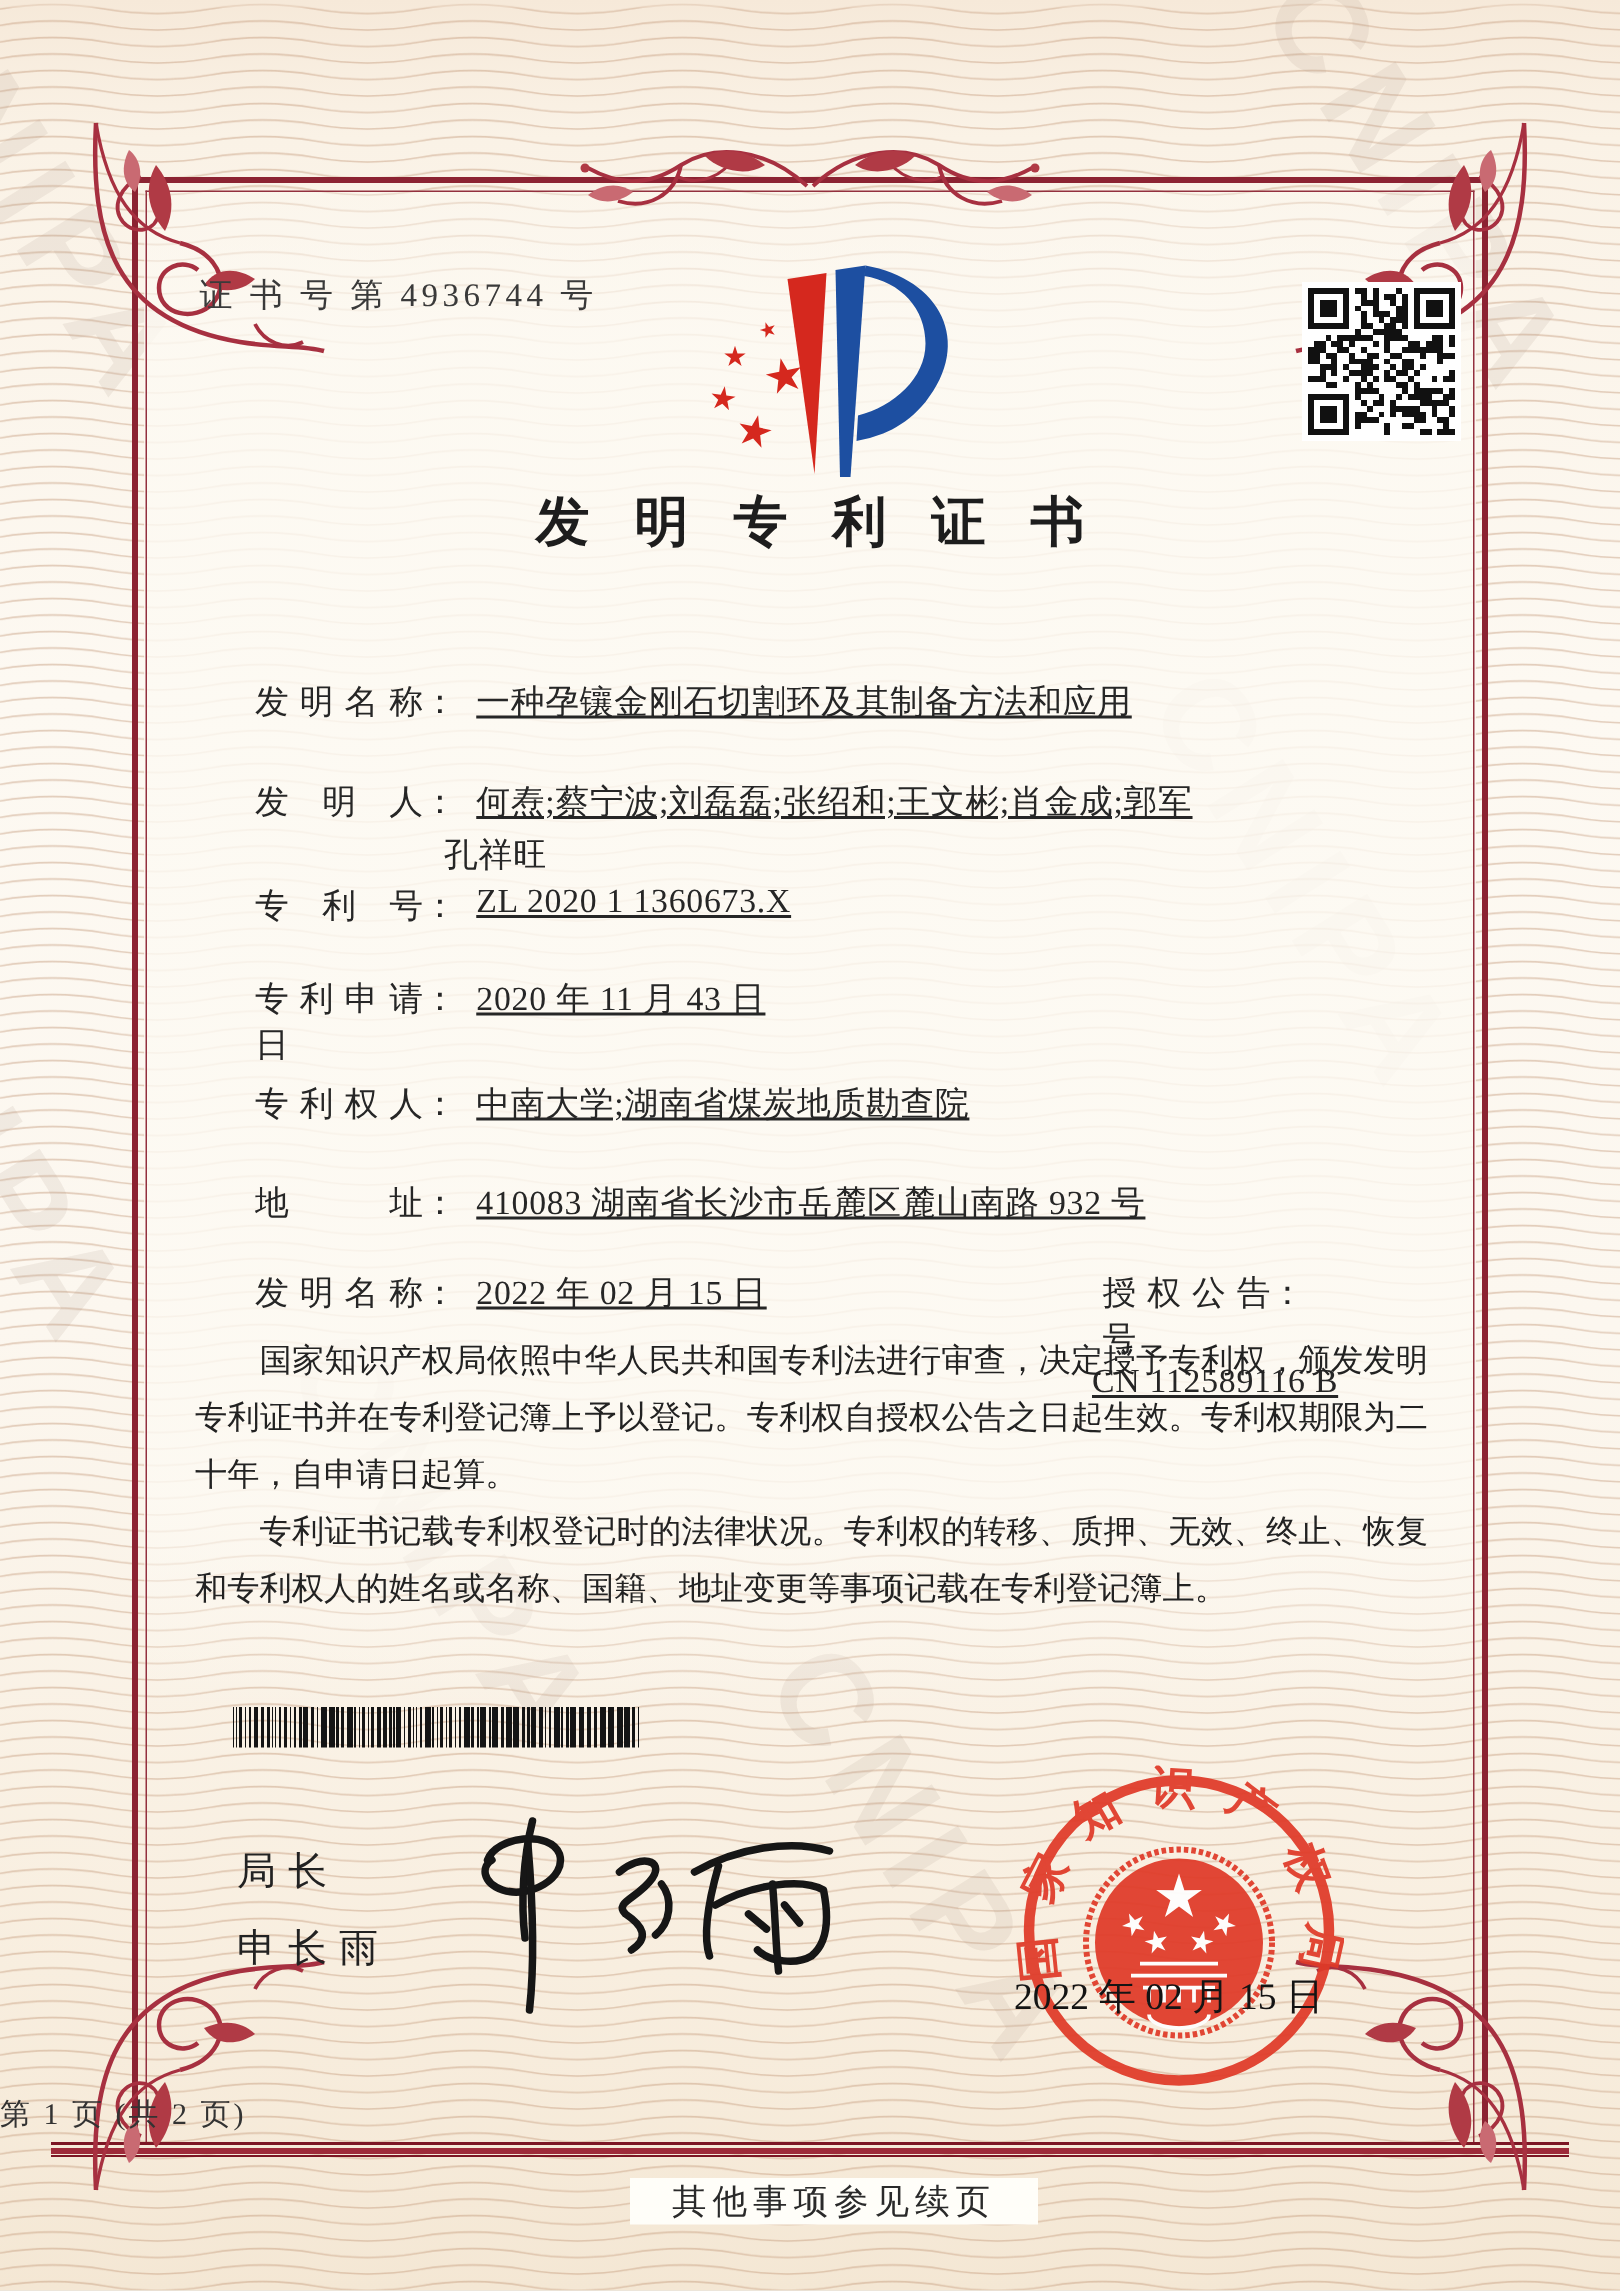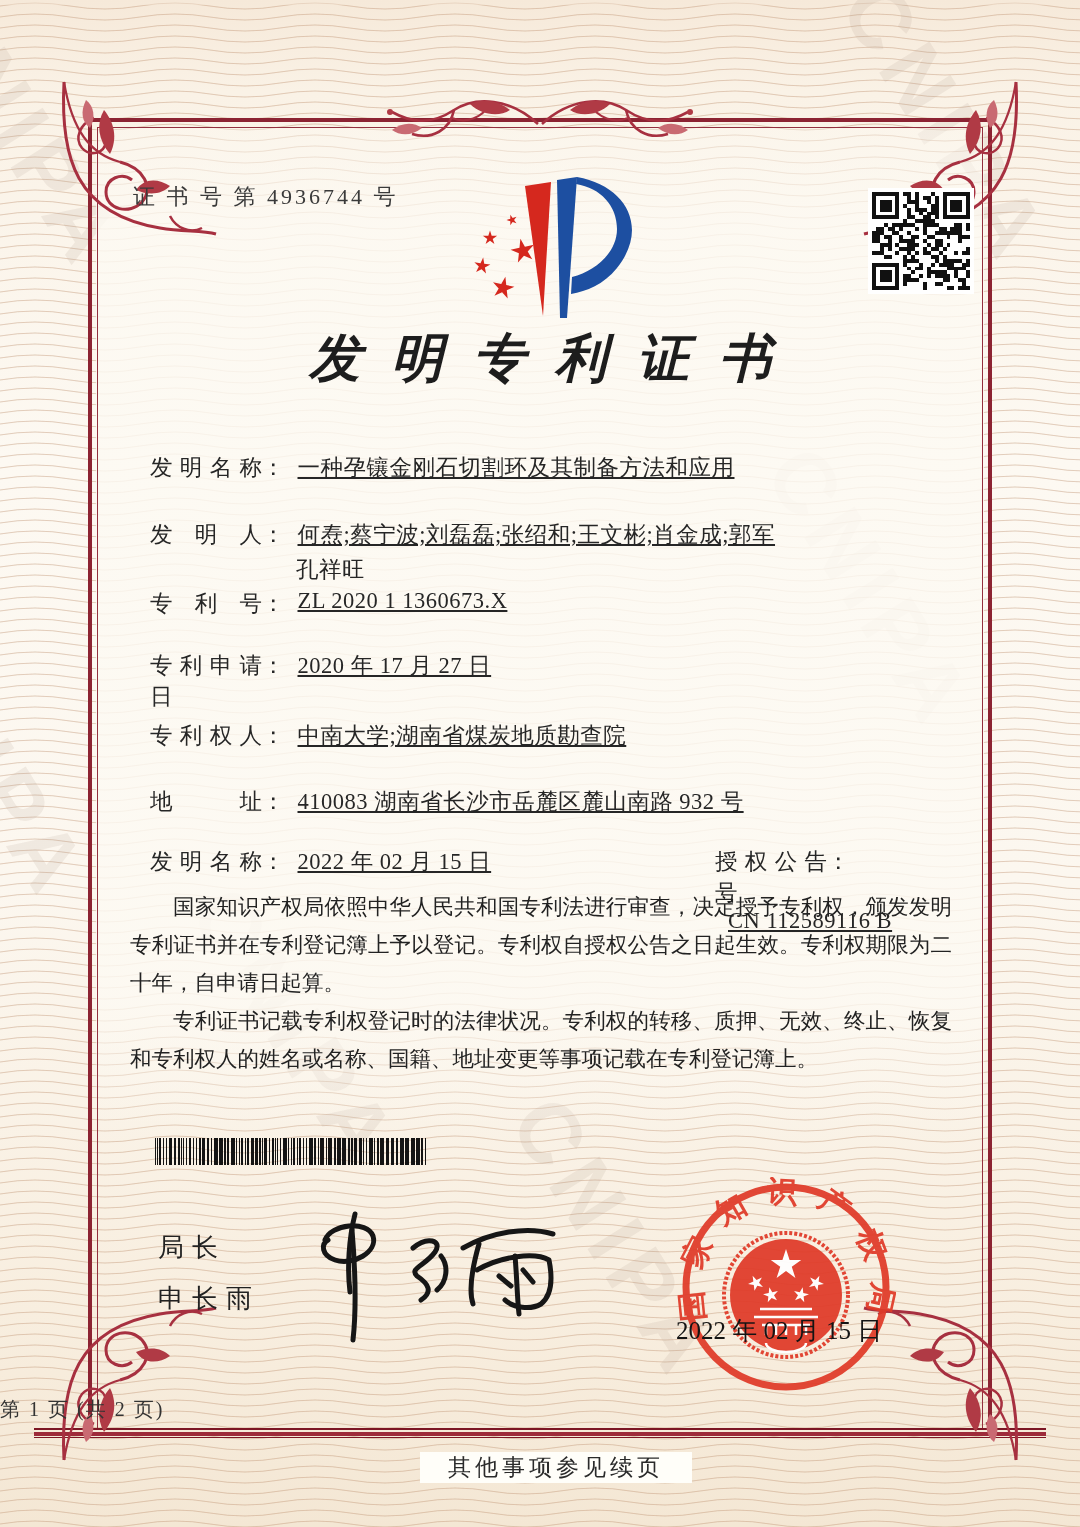--- a/index.html
+++ b/index.html
@@ -14,25 +14,25 @@
     transform:rotate(58deg);transform-origin:left top;white-space:nowrap;pointer-events:none;}
   
   .frame{position:absolute;left:88px;top:118px;width:896px;height:1308px;border:4px solid #8c2332;border-bottom:none;}
   .frame-inner{position:absolute;left:97px;top:127px;width:884px;height:1300px;border:1px solid #93303e;border-bottom:none;}
   .lighten{position:absolute;left:96px;top:128px;width:888px;height:1010px;
     background:linear-gradient(180deg,rgba(253,250,243,.35) 0%,rgba(253,250,243,.82) 10%,rgba(253,250,243,.82) 86%,rgba(253,250,243,0) 100%);}
   .bottom-rule{position:absolute;left:34px;top:1428px;width:1012px;height:10px;
     background:linear-gradient(180deg,#7c1624 0 2px,rgba(0,0,0,0) 2px 4px,#9e2b3a 4px 8px,rgba(0,0,0,0) 8px 9px,#7c1624 9px 10px);}
   
   .certno{position:absolute;left:133px;top:182px;font-size:22px;letter-spacing:3px;color:#3a3a3a;}
-  .title{position:absolute;left:0;right:0;top:324px;text-align:center;font-size:52px;font-weight:bold;
-    letter-spacing:30px;text-indent:30px;color:#1d1d1d;font-style:italic;}
+  .title{position:absolute;left:0;right:0;top:324px;text-align:center;font-size:36px;font-weight:bold;
+    letter-spacing:30px;text-indent:30px;color:#1d1d1d;}
   
   .row{position:absolute;left:150px;font-size:22.5px;color:#262626;}
-  .lab{display:inline-block;width:112px;text-align:justify;text-align-last:justify;vertical-align:top;}
+  .lab{display:inline-block;width:112px;text-align:justify;text-align-last:justify;vertical-align:top;margin-left:20px;}
   .colon{vertical-align:top;}
   .val{display:inline-block;margin-left:13px;max-width:645px;vertical-align:top;letter-spacing:.5px;text-decoration:underline;}
   .val2{position:absolute;left:296px;font-size:22.5px;color:#262626;letter-spacing:.5px;text-align:center;}
   .pair2{position:absolute;left:565px;top:0;}
   
   .bodytext{position:absolute;left:130px;top:888px;width:822px;}
   .bodytext p{margin:0;font-size:21.5px;line-height:38px;text-align:justify;text-indent:43px;color:#222;}
   
   .signer{position:absolute;left:158px;font-family:"Liberation Sans","DejaVu Sans",sans-serif;
     font-size:26px;letter-spacing:8px;color:#222;font-weight:500;}
@@ -357,21 +357,21 @@
     <span class="lab">发明名称</span><span class="colon">：</span><span class="val">一种孕镶金刚石切割环及其制备方法和应用</span>
   </div>
   <div class="row" style="top:519px">
     <span class="lab">发明人</span><span class="colon">：</span><span class="val">何焘;蔡宁波;刘磊磊;张绍和;王文彬;肖金成;郭军</span>
   </div>
   <div class="val2" style="top:554px">孔祥旺</div>
   <div class="row" style="top:588px">
     <span class="lab">专利号</span><span class="colon">：</span><span class="val">ZL 2020 1 1360673.X</span>
   </div>
   <div class="row" style="top:650px">
-    <span class="lab">专利申请日</span><span class="colon">：</span><span class="val">2020 年 17 月 27 日</span>
+    <span class="lab">专利申请日</span><span class="colon">：</span><span class="val">2020 年 11 月 43 日</span>
   </div>
   <div class="row" style="top:720px">
     <span class="lab">专利权人</span><span class="colon">：</span><span class="val">中南大学;湖南省煤炭地质勘查院</span>
   </div>
   <div class="row" style="top:786px">
     <span class="lab">地址</span><span class="colon">：</span><span class="val">410083 湖南省长沙市岳麓区麓山南路 932 号</span>
   </div>
   <div class="row" style="top:846px;right:100px">
     <span class="lab">发明名称</span><span class="colon">：</span><span class="val">2022 年 02 月 15 日</span>
     <span class="pair2">

